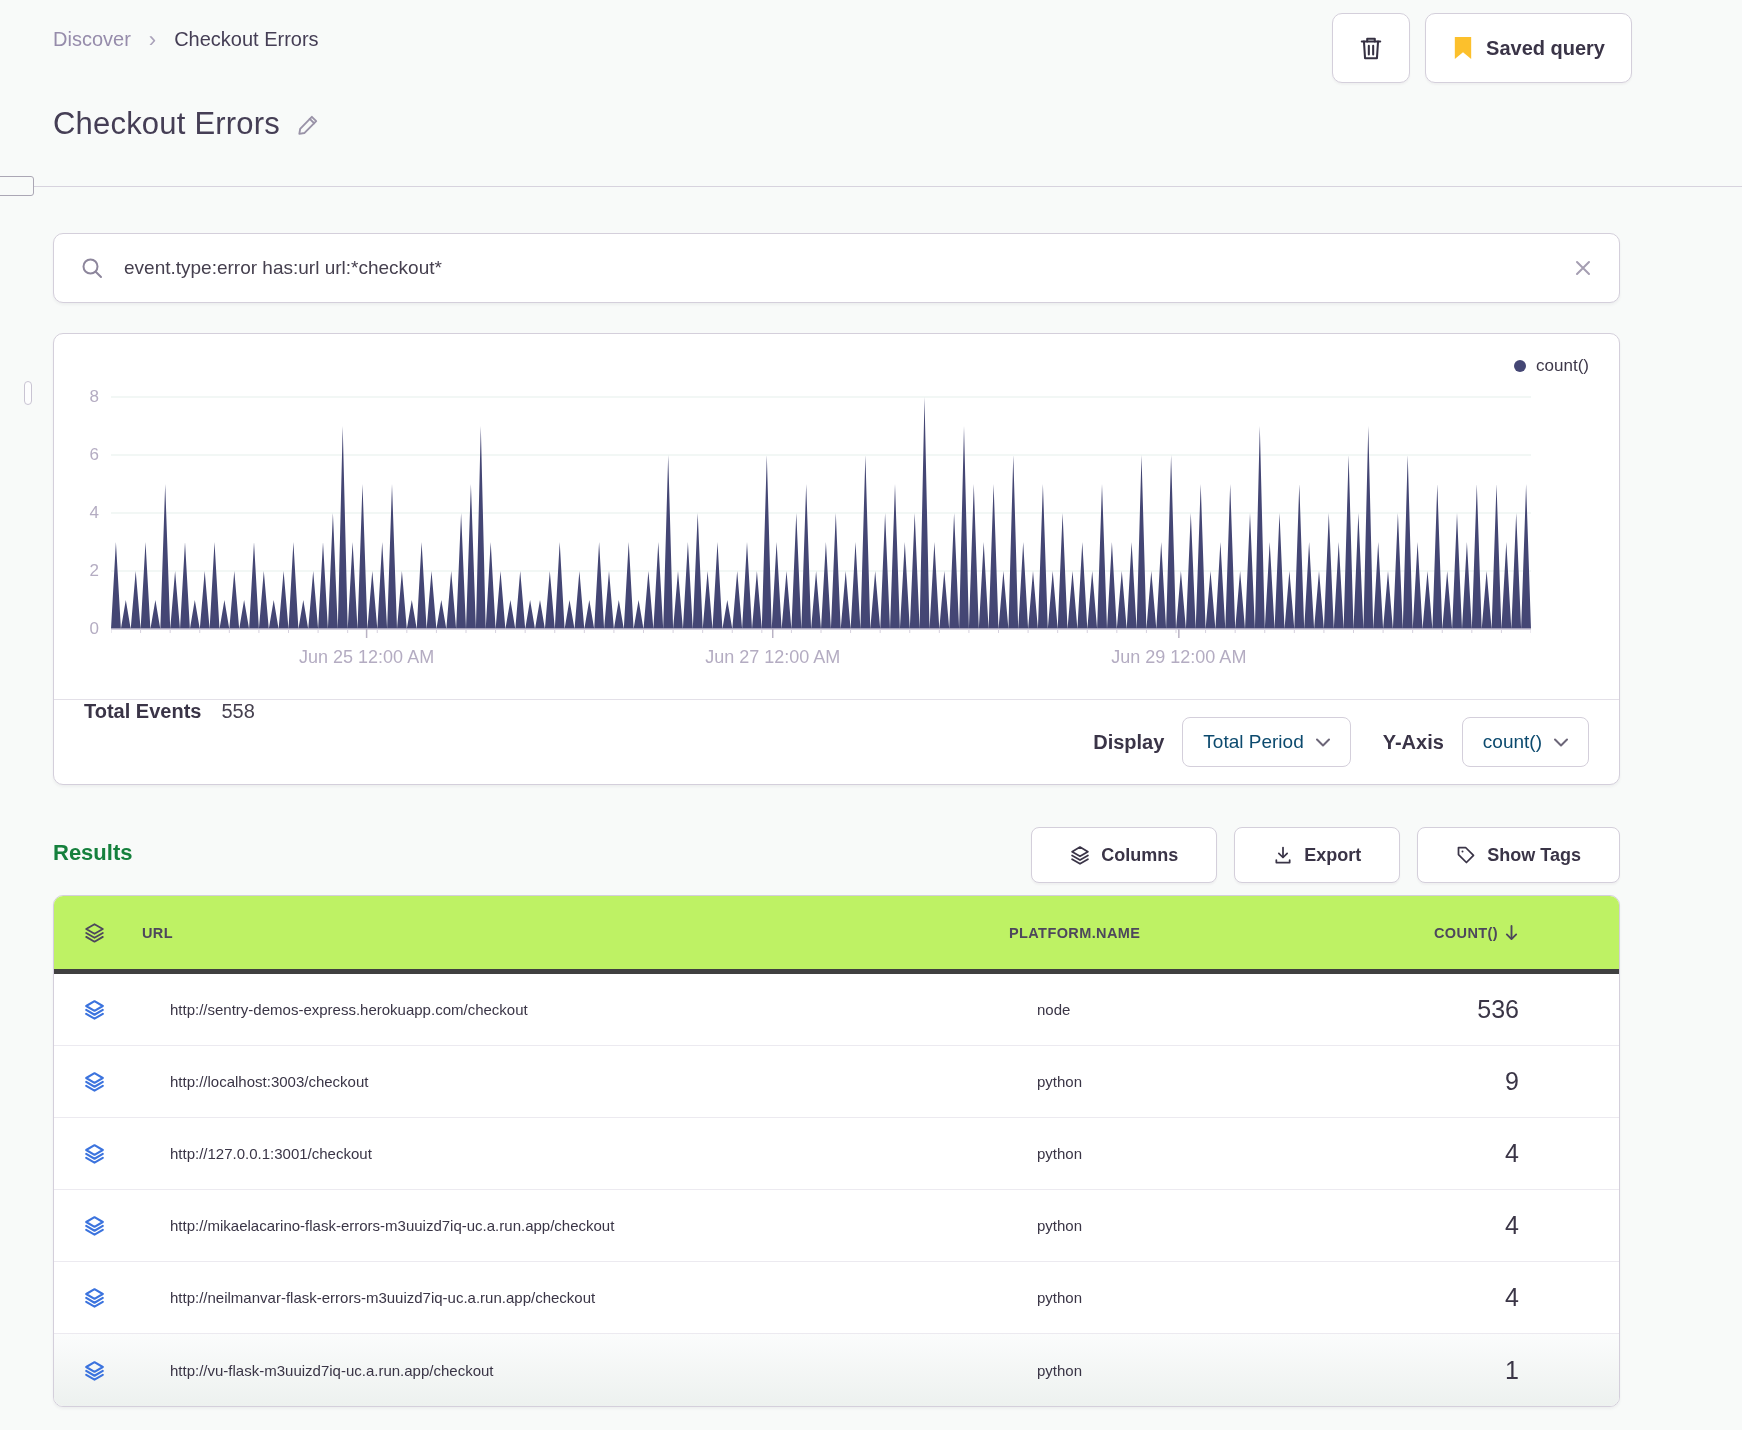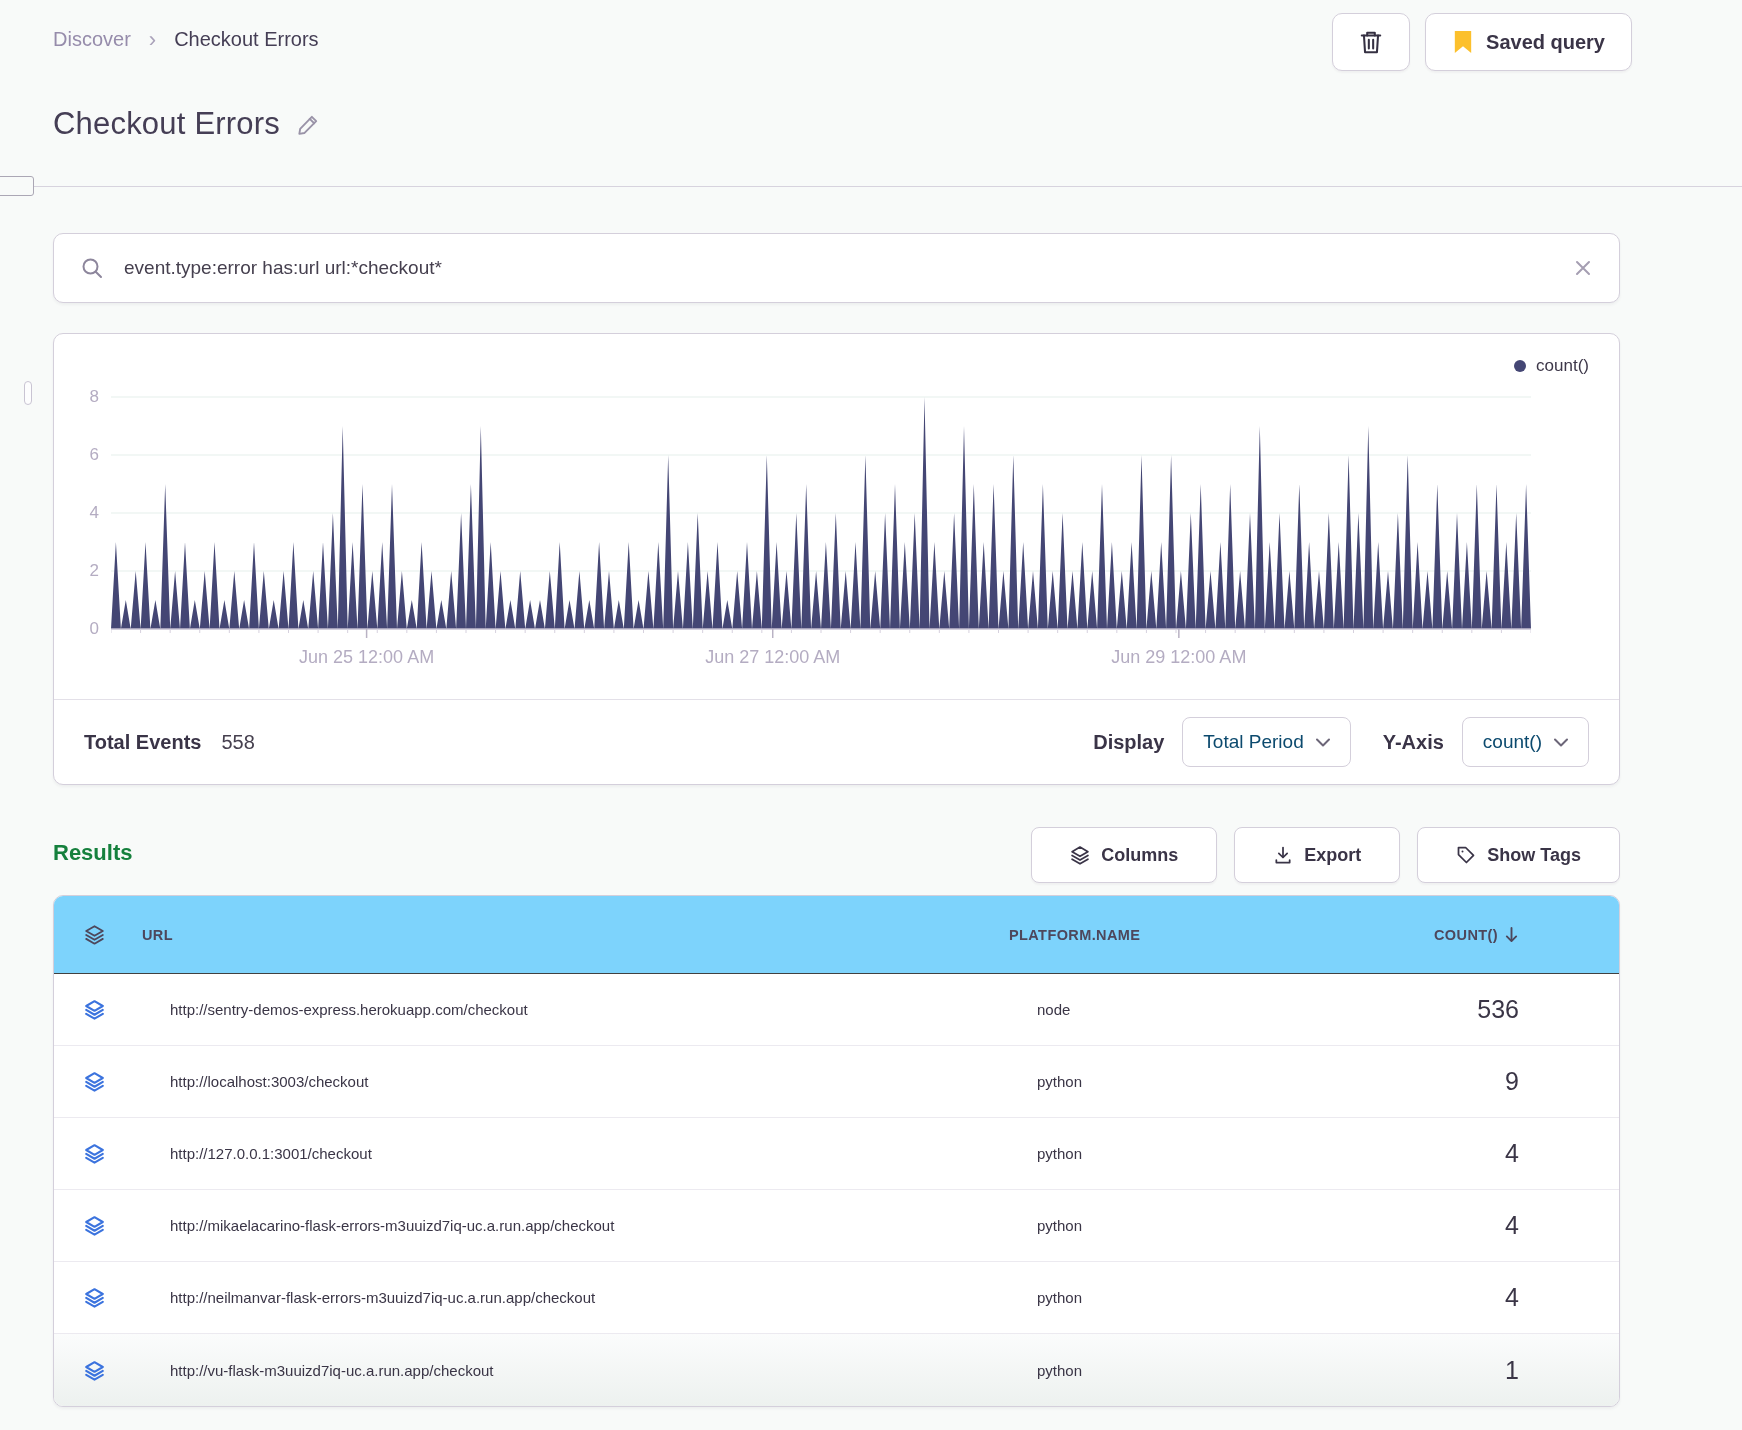--- a/index.html
+++ b/index.html
@@ -7,21 +7,21 @@
   body { font-family:"Liberation Sans", sans-serif; }
   #app { position:relative; width:1742px; height:1430px; background:#f8faf9; overflow:hidden; color:#3d3749; }
 
   
   .breadcrumb { position:absolute; left:53px; top:28px; display:flex; align-items:center; gap:18px; font-size:20px; }
   .crumb-muted { color:#968cab; cursor:pointer; }
   .crumb-sep { color:#aaa2ba; font-size:22px; line-height:1; }
   .crumb-current { color:#453e55; }
 
   .header-actions { position:absolute; top:13px; right:110px; display:flex; gap:15px; }
-  .hbtn { display:flex; align-items:center; justify-content:center; gap:12px; height:58px; background:#fff;
+  .hbtn { display:flex; align-items:center; justify-content:center; gap:12px; height:70px; background:#fff;
           border:1px solid #d4cfdb; border-radius:10px; box-shadow:0 2px 2px rgba(43,34,51,.04); cursor:pointer; }
   .hbtn.icon-only { width:78px; }
   .hbtn.saved { padding:0 26px; font-size:20px; font-weight:700; color:#3a3447; }
 
   .page-title { position:absolute; left:53px; top:106px; display:flex; align-items:center; gap:16px; }
   .page-title h1 { font-size:31px; font-weight:400; color:#453e55; letter-spacing:.2px; }
 
   .top-divider { position:absolute; left:0; right:0; top:186px; height:1px; background:#d7d3de; }
   .collapse-handle { position:absolute; left:-6px; top:176px; width:40px; height:20px; background:#f8faf9;
                      border:1px solid #aba7b5; border-radius:3px; cursor:pointer; }
@@ -41,39 +41,39 @@
   .chart-card { top:333px; height:452px; }
   .legend { position:absolute; top:22px; right:30px; display:flex; align-items:center; gap:10px; cursor:pointer; }
   .legend-dot { width:12px; height:12px; border-radius:50%; }
   .legend-label { font-size:17px; color:#3d3749; }
   .plot-wrap { position:absolute; left:57px; top:59px; width:1420px; height:236px; }
   .plot-wrap svg { position:absolute; left:0; top:0; }
   .ylabel { position:absolute; right:calc(100% + 12px); transform:translateY(-50%); font-size:17px; color:#b4acc2; }
   .xlabel { position:absolute; top:254px; transform:translateX(-50%); font-size:18px; color:#b4acc2; white-space:nowrap; }
 
   .chart-footer { position:absolute; left:0; right:0; bottom:0; height:85px; border-top:1px solid #e3e0e8;
-                  display:flex; align-items:center; padding:0 30px; }
+                  display:flex; padding:0 30px; }
   .total-events { display:flex; align-items:baseline; gap:20px; font-size:20px; }
   .total-events .lbl { font-weight:700; color:#3a3447; }
   .total-events .val { color:#46404f; }
   .footer-controls { margin-left:auto; display:flex; align-items:center; gap:18px; }
   .ctl-label { font-size:20px; font-weight:700; color:#3a3447; margin-left:14px; }
   .dropdown { display:flex; align-items:center; gap:12px; height:50px; padding:0 20px; border:1px solid #d4cfdb;
               border-radius:8px; background:#fff; font-size:19px; color:#0c4a6e; cursor:pointer; }
 
   
   .results-head { position:absolute; left:53px; top:840px; font-size:22px; font-weight:700; color:#15803d; }
   .results-actions { position:absolute; top:827px; right:122px; display:flex; gap:17px; }
   .rbtn { display:flex; align-items:center; gap:11px; height:56px; padding:0 38px; background:#fff; border:1px solid #d4cfdb;
           border-radius:8px; font-size:18px; font-weight:700; color:#3a3447; box-shadow:0 2px 2px rgba(43,34,51,.04); cursor:pointer; }
 
   
   .table-card { top:895px; height:512px; overflow:hidden; padding:0; }
   .tgrid { display:grid; grid-template-columns:58px 1fr 360px 150px; align-items:center; padding-left:30px; padding-right:100px; }
-  .thead { height:78px; background:#7dd3fc; border-bottom:1px solid #404040; }
+  .thead { height:78px; background:#bef264; border-bottom:5px solid #404040; }
   .th { font-size:14.5px; font-weight:700; color:#4d475c; letter-spacing:.4px; }
   .th-count { display:flex; align-items:center; justify-content:flex-end; gap:6px; cursor:pointer; }
   .trow { height:72px; border-bottom:1px solid #ecear f0; }
   .trow { border-bottom:1px solid #eceaf0; cursor:pointer; }
   .trow:last-child { border-bottom:none; background:linear-gradient(180deg,#fbfcfc 0%, #edf1ef 100%); }
   .cell-url, .cell-platform { font-size:15px; color:#3a3546;margin-left:28px; }
   .cell-count { font-size:25px; color:#3a3546; text-align:right; }
 
   svg.ic { display:block; }
 </style>

